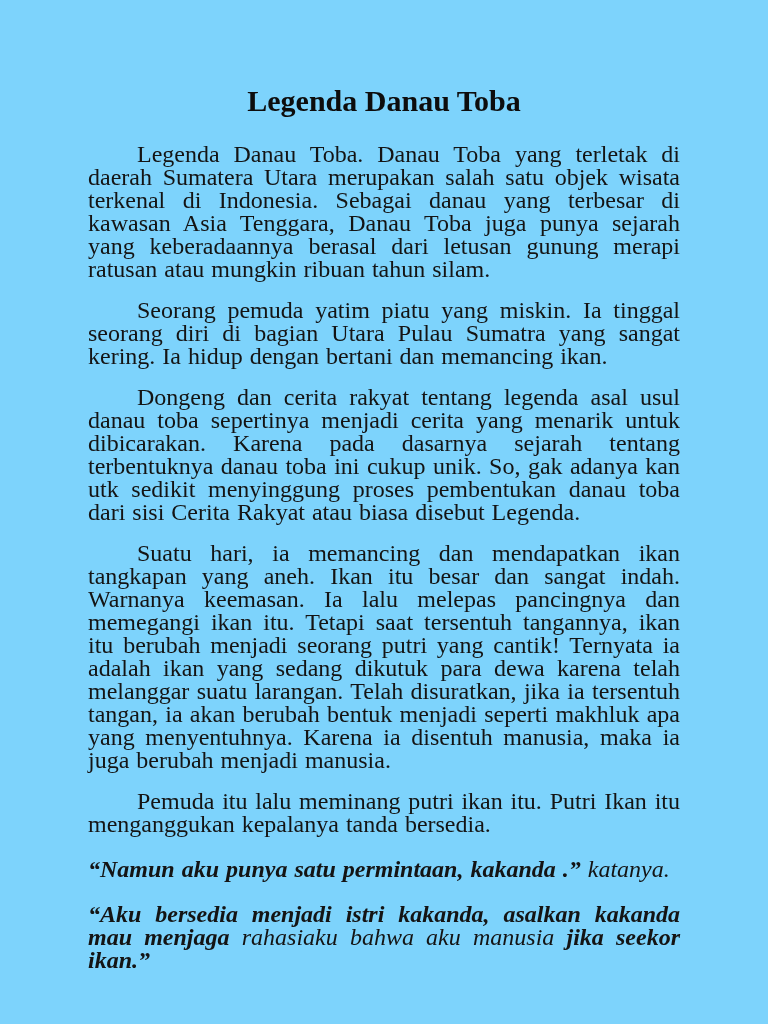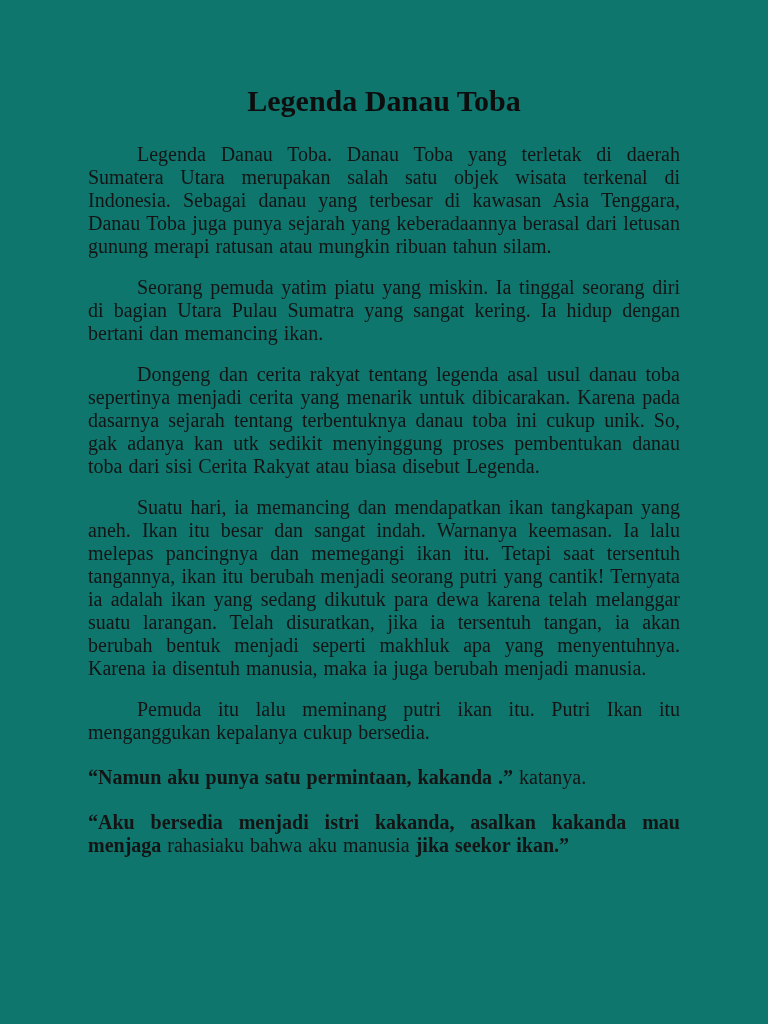--- a/index.html
+++ b/index.html
@@ -5,65 +5,66 @@
   html, body {
     margin: 0;
     padding: 0;
     background: #ffffff;
   }
   .page {
     position: relative;
     width: 768px;
     height: 1024px;
     margin: 0 auto;
-    background: #0f766e;
+    background: #7dd3fc;
     box-sizing: border-box;
     padding: 84px 88px 0 88px;
     font-family: "Liberation Serif", "DejaVu Serif", serif;
     color: #141414;
     overflow: hidden;
   }
   .doc-title {
     font-size: 30px;
     line-height: 34px;
     font-weight: bold;
     text-align: center;
     margin: 0 0 25px 0;
     color: #0d0d0d;
   }
   .para {
-    font-size: 20px;
+    font-size: 24px;
     line-height: 23px;
     text-align: justify;
     text-indent: 49px;
     margin: 0 0 18px 0;
     word-spacing: 1px;
   }
   .para.quote {
     text-indent: 0;
     margin-top: 22px;
+    font-style: italic;
   }
   .b {
     font-weight: bold;
   }
 </style>
 </head>
 <body>
 
 <div class="page">
 
   <h1 class="doc-title">Legenda Danau Toba</h1>
 
   <p class="para">Legenda Danau Toba. Danau Toba yang terletak di daerah Sumatera Utara merupakan salah satu objek wisata terkenal di Indonesia. Sebagai danau yang terbesar di kawasan Asia Tenggara, Danau Toba juga punya sejarah yang keberadaannya berasal dari letusan gunung merapi ratusan atau mungkin ribuan tahun silam.</p>
 
   <p class="para">Seorang pemuda yatim piatu yang miskin. Ia tinggal seorang diri di bagian Utara Pulau Sumatra yang sangat kering. Ia hidup dengan bertani dan memancing ikan.</p>
 
   <p class="para">Dongeng dan cerita rakyat tentang legenda asal usul danau toba sepertinya menjadi cerita yang menarik untuk dibicarakan. Karena pada dasarnya sejarah tentang terbentuknya danau toba ini cukup unik. So, gak adanya kan utk sedikit menyinggung proses pembentukan danau toba dari sisi Cerita Rakyat atau biasa disebut Legenda.</p>
 
   <p class="para">Suatu hari, ia memancing dan mendapatkan ikan tangkapan yang aneh. Ikan itu besar dan sangat indah. Warnanya keemasan. Ia lalu melepas pancingnya dan memegangi ikan itu. Tetapi saat tersentuh tangannya, ikan itu berubah menjadi seorang putri yang cantik! Ternyata ia adalah ikan yang sedang dikutuk para dewa karena telah melanggar suatu larangan. Telah disuratkan, jika ia tersentuh tangan, ia akan berubah bentuk menjadi seperti makhluk apa yang menyentuhnya. Karena ia disentuh manusia, maka ia juga berubah menjadi manusia.</p>
 
-  <p class="para">Pemuda itu lalu meminang putri ikan itu. Putri Ikan itu menganggukan kepalanya cukup bersedia.</p>
+  <p class="para">Pemuda itu lalu meminang putri ikan itu. Putri Ikan itu menganggukan kepalanya tanda bersedia.</p>
 
   <p class="para quote"><span class="b">“Namun aku punya satu permintaan, kakanda .”</span><span> katanya.</span></p>
 
   <p class="para quote"><span class="b">“Aku bersedia menjadi istri kakanda, asalkan kakanda mau menjaga </span><span>rahasiaku bahwa aku manusia </span><span class="b">jika seekor ikan.”</span></p>
 
 </div>
 
 </body></html>

